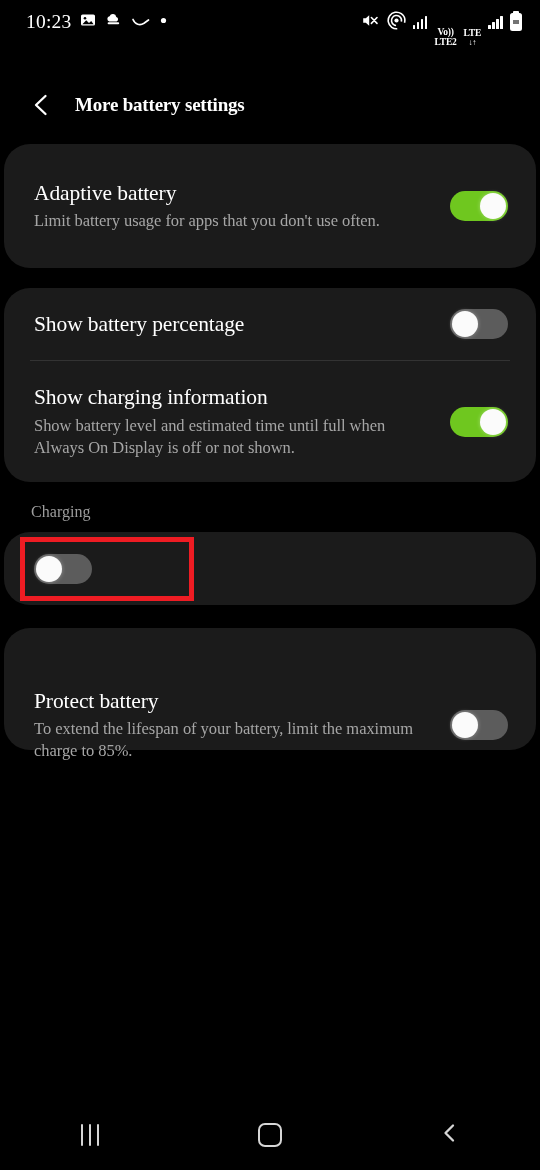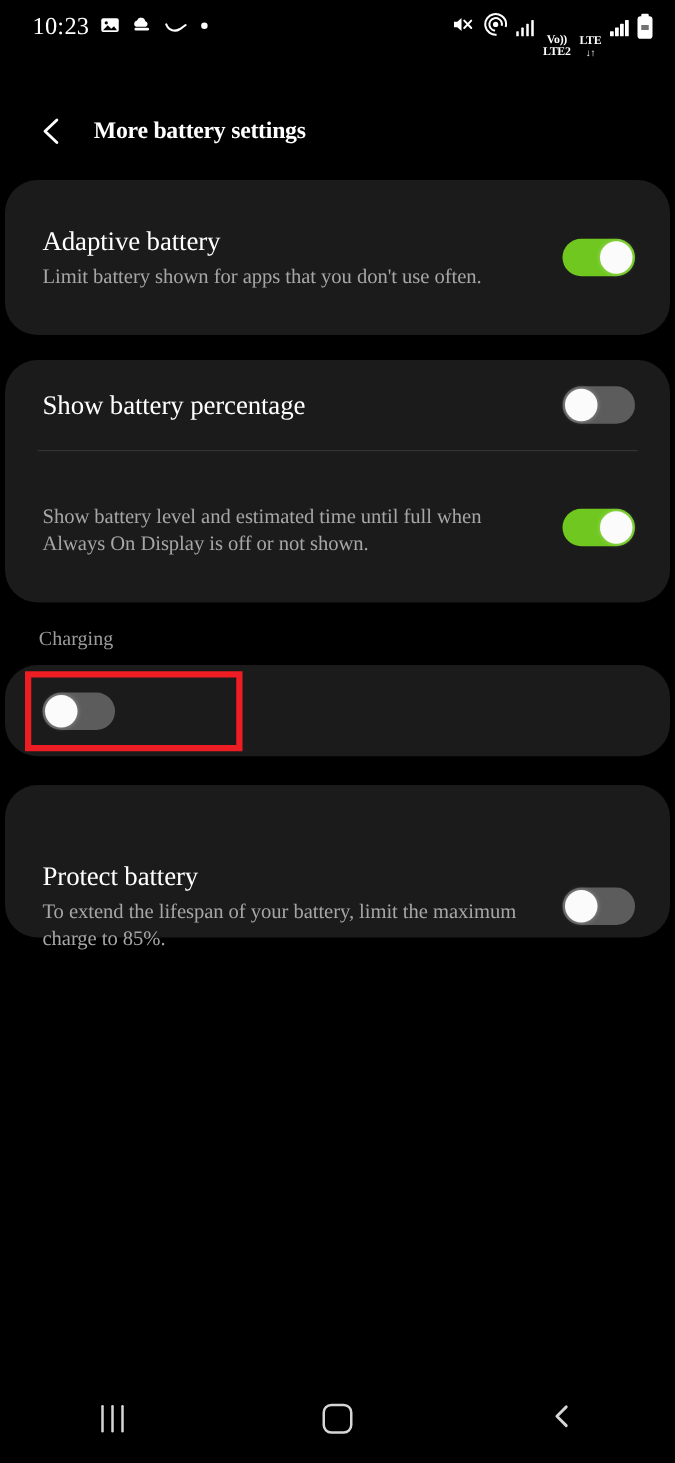--- a/index.html
+++ b/index.html
@@ -256,21 +256,21 @@
         <path d="M16.5 4 L7 13 L16.5 22" stroke="#fff" stroke-width="2.3" fill="none" stroke-linecap="round" stroke-linejoin="round"></path>
       </svg>
     </span>
     <span class="page-title">More battery settings</span>
   </div>
 
   <div class="card" style="top:144px;height:124px;">
     <div class="row" style="min-height:124px;">
       <div class="row-texts">
         <div class="row-title">Adaptive battery</div>
-        <div class="row-desc">Limit battery shown for apps that you don't use often.</div>
+        <div class="row-desc">Limit battery usage for apps that you don't use often.</div>
       </div>
       <div class="toggle on">
         <span class="knob"></span>
       </div>
     </div>
   </div>
 
   <div class="card" style="top:288px;height:194px;">
     <div class="row" style="min-height:72px;gap:10px;">
       <div class="row-texts">
@@ -278,20 +278,21 @@
       </div>
       <div class="toggle">
         <span class="knob"></span>
       </div>
     </div>
 
     <div class="divider"></div>
 
     <div class="row" style="min-height:121px;">
       <div class="row-texts">
+        <div class="row-title">Show charging information</div>
         <div class="row-desc">Show battery level and estimated time until full when Always On Display is off or not shown.</div>
       </div>
       <div class="toggle on">
         <span class="knob"></span>
       </div>
     </div>
   </div>
 
   <div class="section-label" style="top:503px;">Charging</div>
 

